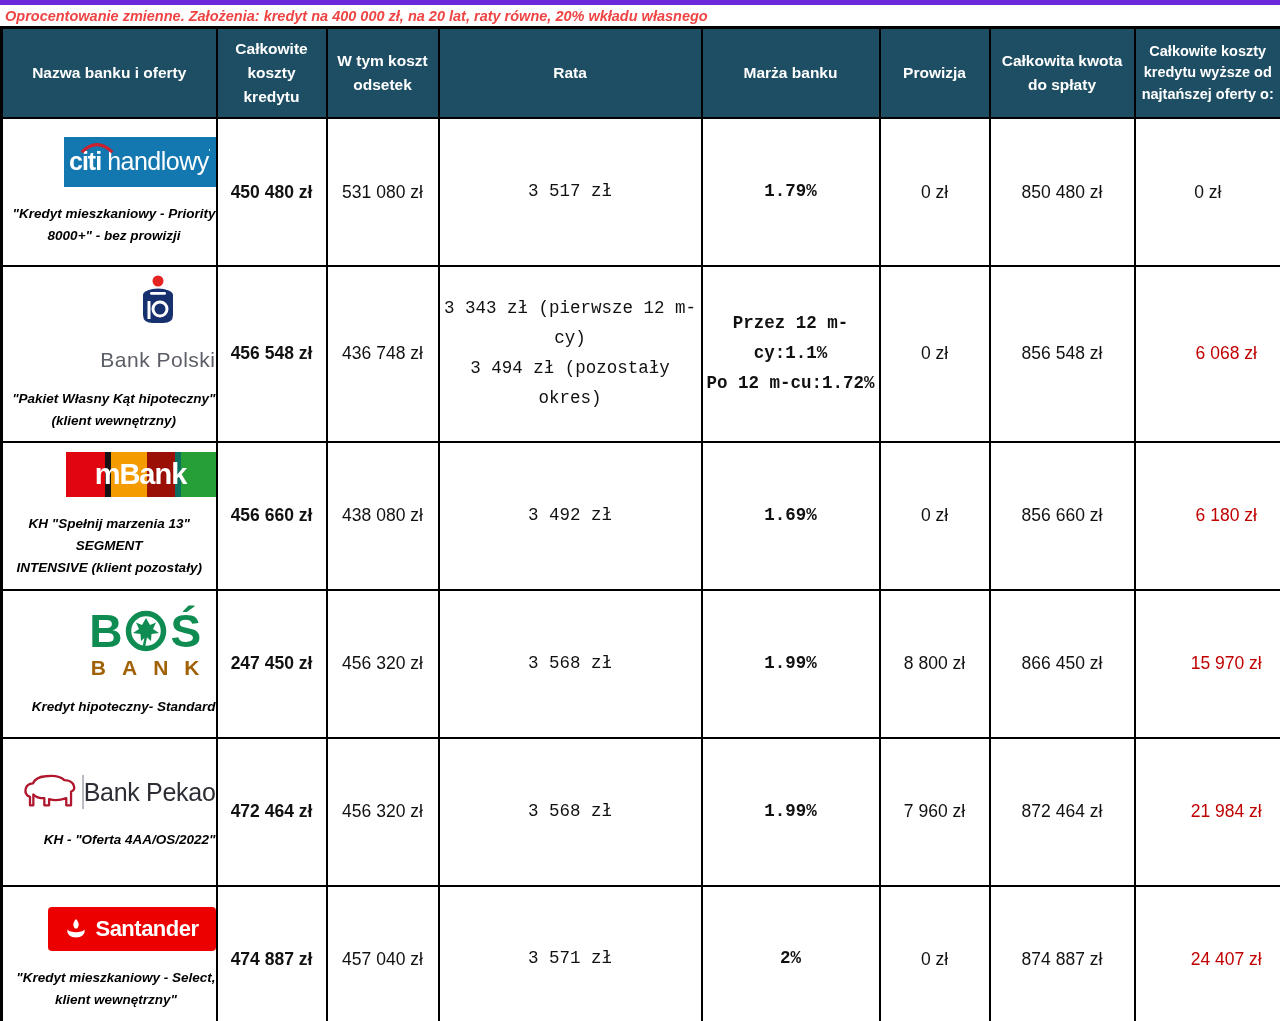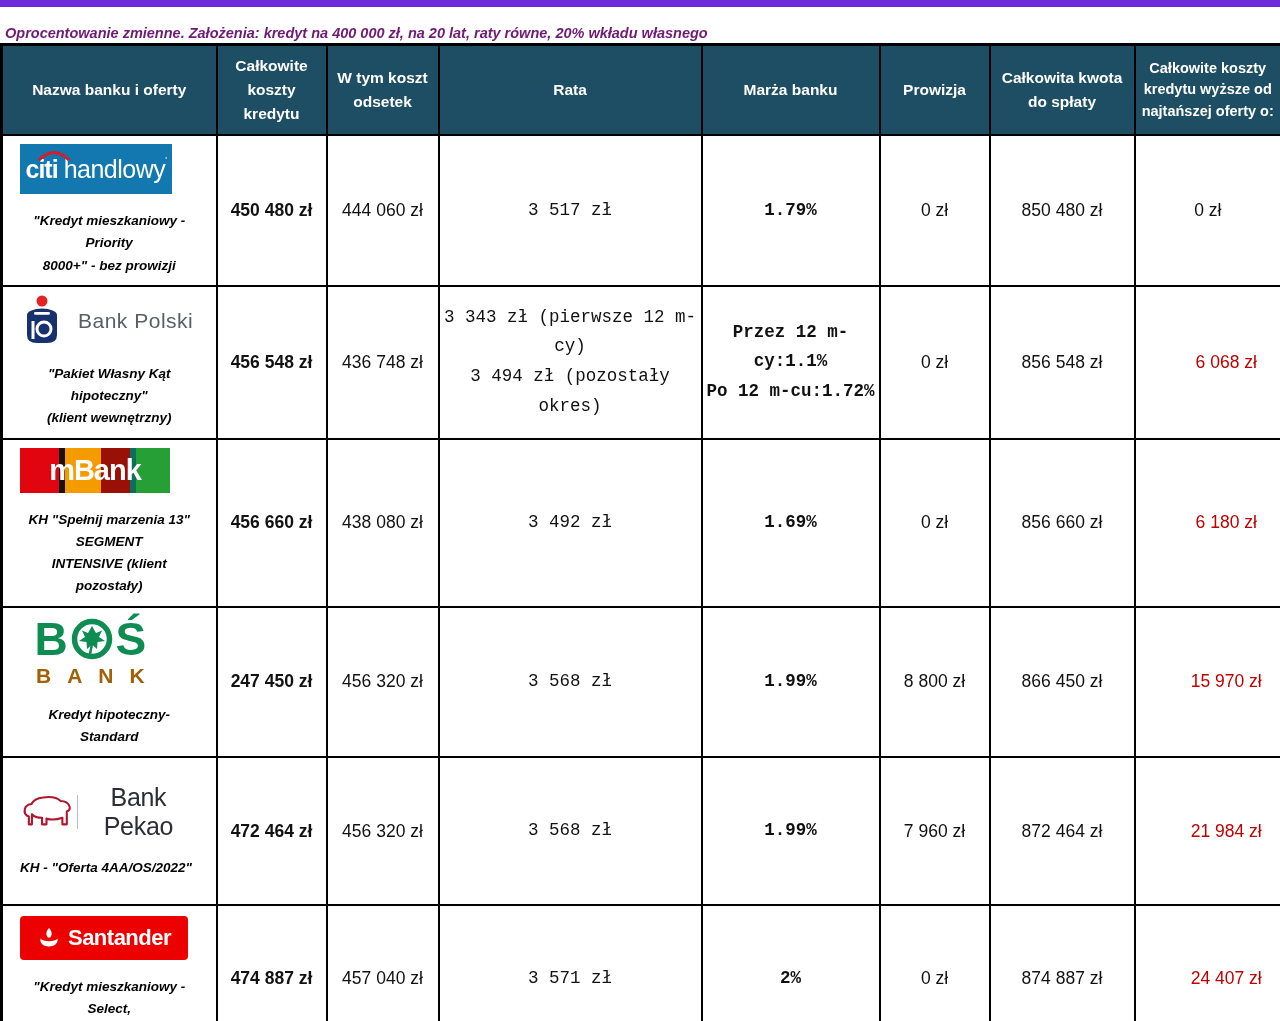--- a/index.html
+++ b/index.html
@@ -1,49 +1,49 @@
 <!DOCTYPE html>
 <html><head>
 <meta charset="utf-8">
 <style>
   html,body{margin:0;padding:0;background:#fff;}
   body{width:1280px;font-family:"Liberation Sans",sans-serif;color:#111;}
   .page{width:1280px;}
 
-  .note{border-top:7px solid #6d28d9;padding:18px 5px 2px 5px;font-size:14.5px;
-        font-weight:bold;font-style:italic;color:#701a75;white-space:nowrap;}
+  .note{border-top:5px solid #6d28d9;padding:3px 5px 2px 5px;font-size:14.5px;
+        font-weight:bold;font-style:italic;color:#ef4444;white-space:nowrap;}
 
   table{border-collapse:collapse;table-layout:fixed;width:1280px;border:3px solid #000;}
   th,td{border:2px solid #000;text-align:center;vertical-align:middle;padding:0;overflow:hidden;}
 
   thead th{background:#1e4e63;color:#fff;font-size:15.5px;font-weight:bold;
            height:84px;line-height:1.55;padding:2px 6px;}
   thead th.small-head{font-size:14.5px;line-height:1.45;}
 
   tbody tr{height:148px;}
   td{font-size:17.5px;background:#fff;}
   .num-bold{font-weight:bold;}
   .marza{font-weight:bold;}
   .red{color:#c00000;padding-left:37px;}
   .two-line span{display:block;line-height:1.7;font-family:Liberation Mono, monospace;}
 
-  .bank-cell{display:flex;flex-direction:column;align-items:flex-start;justify-content:center;
-             gap:16px;padding:8px 17px;}
+  .bank-cell{display:flex;flex-direction:column;align-items:flex-end;justify-content:center;
+             gap:16px;padding:8px 0;}
   .offer{font-size:13.5px;font-weight:bold;font-style:italic;line-height:1.65;color:#000;}
   .offer span{display:block;}
 
   
   .citi-logo{width:152px;height:50px;background:#1377b0;display:flex;align-items:center;
              justify-content:center;color:#fff;font-size:25px;gap:6px;}
   .citi-word{position:relative;font-weight:bold;letter-spacing:-1px;}
   .citi-arc{position:absolute;top:-5px;left:11px;width:34px;height:12px;}
   .citi-handlowy{font-weight:normal;letter-spacing:-0.5px;}
   .citi-tm{font-size:9px;vertical-align:top;}
 
-  .pko-logo{display:flex;align-items:center;gap:14px;}
+  .pko-logo{display:flex;align-items:center;gap:21px;flex-direction:column;}
   .pko-text{font-size:21px;color:#5b5e66;letter-spacing:0.5px;}
 
   .mbank-logo{position:relative;width:150px;height:45px;display:flex;}
   .mbank-logo .s1{width:26%;background:#e0050f;}
   .mbank-logo .s2{width:4%;background:#181215;}
   .mbank-logo .s3{width:24%;background:#f49b00;}
   .mbank-logo .s4{width:19%;background:#9b1006;}
   .mbank-logo .s5{width:4%;background:#0c6e5f;}
   .mbank-logo .s6{width:23%;background:#279f37;}
   .mbank-word{position:absolute;inset:0;display:flex;align-items:center;justify-content:center;
@@ -104,21 +104,21 @@
                   </svg></span>
               <span class="citi-handlowy"><span>handlowy</span><span class="citi-tm">'</span></span>
             </div>
             <div class="offer">
               <span>"Kredyt mieszkaniowy - Priority</span>
               <span>8000+" - bez prowizji</span>
             </div>
           </div>
         </td>
         <td class="num-bold">450 480 zł</td>
-        <td>444 060 zł</td>
+        <td>531 080 zł</td>
         <td class="rata two-line">
           <span>3 517 zł</span>
             <span></span>
         </td>
         <td class="marza two-line">
           <span>1.79%</span>
             <span></span>
         </td>
         <td>0 zł</td>
         <td>850 480 zł</td>

